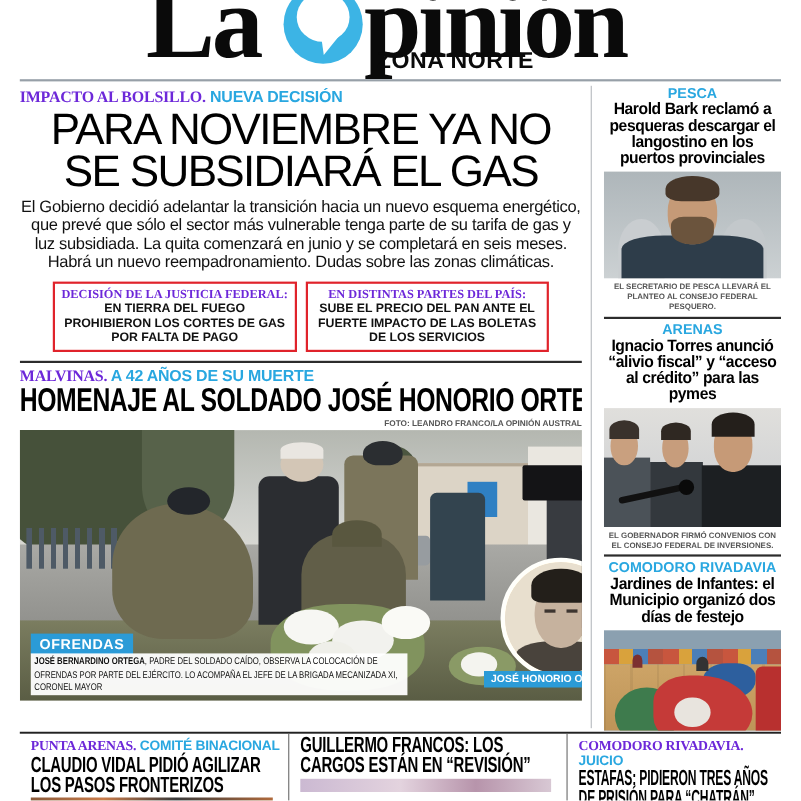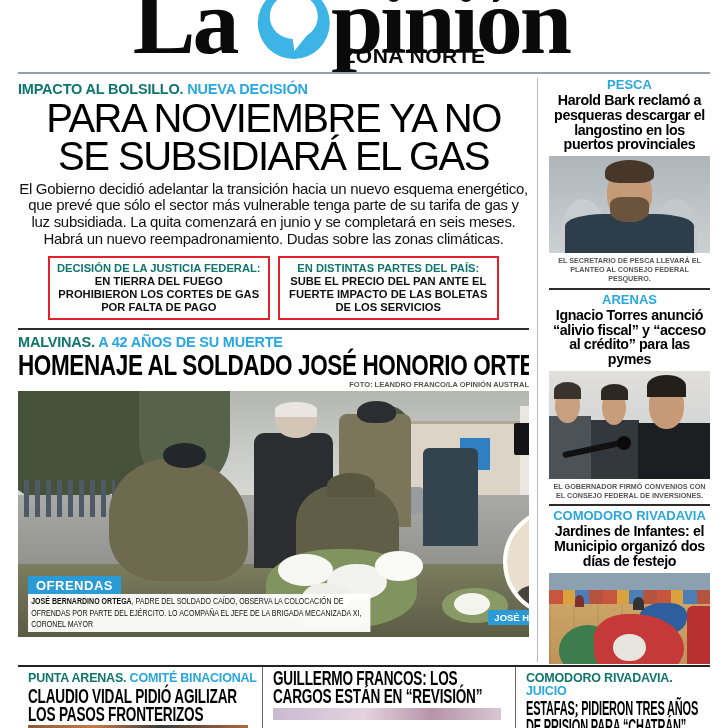--- a/index.html
+++ b/index.html
@@ -15,21 +15,21 @@
     background:#3cb4e5;vertical-align:-6px;margin:0 1px;}
   .logo-o::before{content:"";position:absolute;left:17%;top:10%;width:66%;height:62%;background:#fff;border-radius:50%;}
   .logo-o::after{content:"";position:absolute;left:47%;top:64%;width:17px;height:18px;background:#fff;
     clip-path:polygon(0 0,100% 0,15% 100%);}
   .edition{position:absolute;top:44px;left:333px;width:162px;text-align:center;
     font-weight:700;font-size:21px;letter-spacing:.5px;color:#0a0a0a;}
   .rule-top{position:absolute;top:72px;left:18px;width:692px;height:2px;background:#97a0a8;}
 
   
   .cond{display:block;transform-origin:0 0;width:calc(100% / var(--s));transform:scaleX(var(--s));}
-  .k-red{color:#0f766e;}
+  .k-red{color:#6d28d9;font-family:Liberation Serif, serif;}
   .k-blue{color:#29a7e0;}
   .rule{height:2px;background:#2c2c2c;}
 
   
   .left-col{position:absolute;left:18px;top:76px;width:511px;height:588px;overflow:hidden;}
   .kicker{margin-top:6px;font-size:14.5px;font-weight:700;letter-spacing:-.2px;line-height:1;}
   .lead-headline{margin:2px 0 0 0;text-align:center;font-weight:400;font-size:40px;line-height:.95;
     letter-spacing:-1.5px;color:#000;}
   .lede{margin:6px 0 0 0;text-align:center;font-weight:400;font-size:15px;line-height:1.12;
     letter-spacing:-.3px;color:#111;}
@@ -39,21 +39,21 @@
   .left-col .rule{margin-top:8px;}
   .kicker.m2{margin-top:5px;}
   .malvinas-headline{margin:1px 0 0 0;font-weight:700;font-size:30px;line-height:1;
     letter-spacing:-.5px;color:#000;}
   .malvinas-headline .cond{white-space:nowrap;}
   .subhead{margin:4px 0 0 0;font-weight:700;font-size:11.5px;line-height:1.18;color:#222;}
   .credit{margin-top:1px;text-align:right;font-size:7.5px;font-weight:700;color:#555;line-height:1.1;}
 
   
   .main-photo{position:relative;margin-top:2px;width:557px;height:246px;overflow:hidden;
-    background:linear-gradient(180deg,#b4b7b0 0%,#ccceca 28%,#d9d9d4 45%);padding-left:48px;}
+    background:linear-gradient(180deg,#b4b7b0 0%,#ccceca 28%,#d9d9d4 45%);}
   .main-photo i{position:absolute;display:block;}
   i.t1{left:-3%;top:-6%;width:26%;height:52%;background:#46513a;border-radius:0 0 60% 40%;}
   i.t2{left:20%;top:0;width:15%;height:40%;background:#57624a;border-radius:0 0 50% 50%;}
   i.t3{left:56%;top:6%;width:9%;height:26%;background:#4c5640;border-radius:40%;}
   i.b1{left:62%;top:12%;width:23%;height:30%;background:#dcd4c6;border-top:3px solid #b3a794;}
   i.b2{left:83%;top:6%;width:17%;height:38%;background:#eae7e0;}
   i.rd{left:0;top:42%;width:100%;height:30%;background:linear-gradient(180deg,#a9a9a5,#91918d);}
   i.gr{left:0;top:70%;width:100%;height:30%;background:linear-gradient(180deg,#7b7d60,#5a5d44);}
   i.cw{left:1%;top:36%;width:15%;height:15%;background:repeating-linear-gradient(90deg,#4e5a66 0 5px,transparent 5px 11px);}
   i.c1{left:55%;top:39%;width:12%;height:11%;background:#979ca0;border-radius:4px;}

